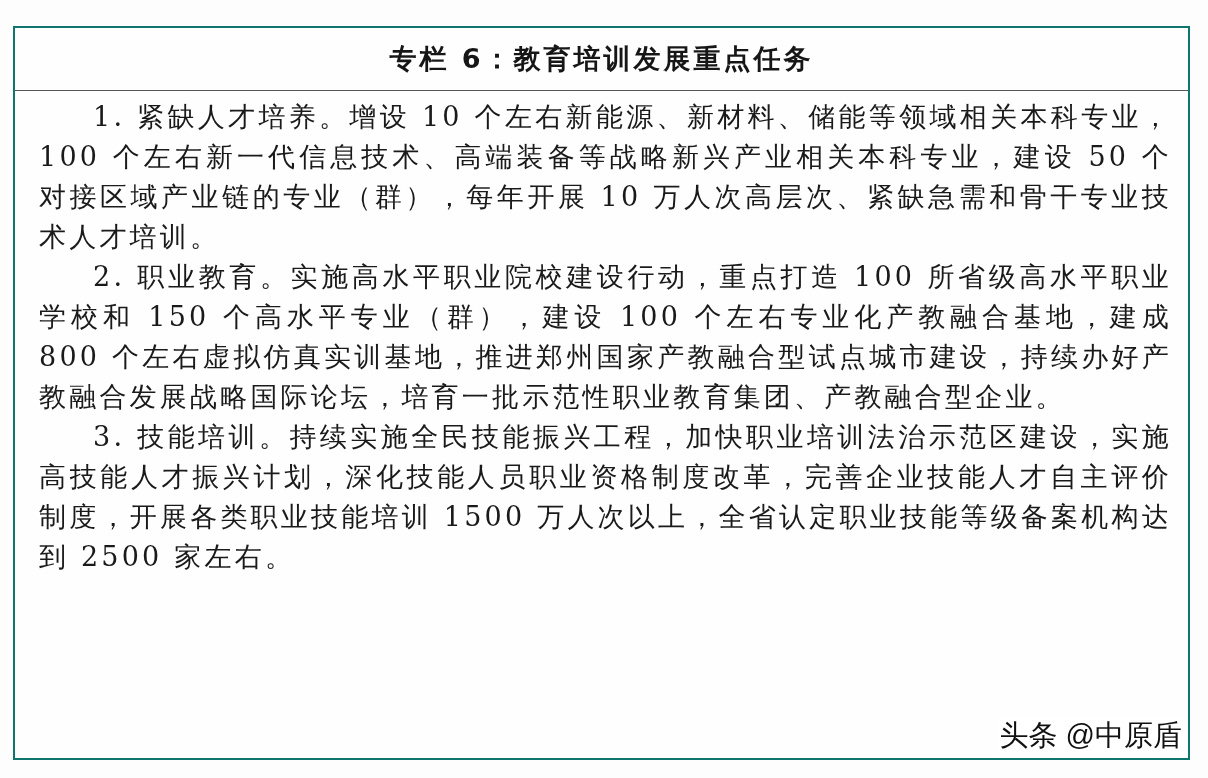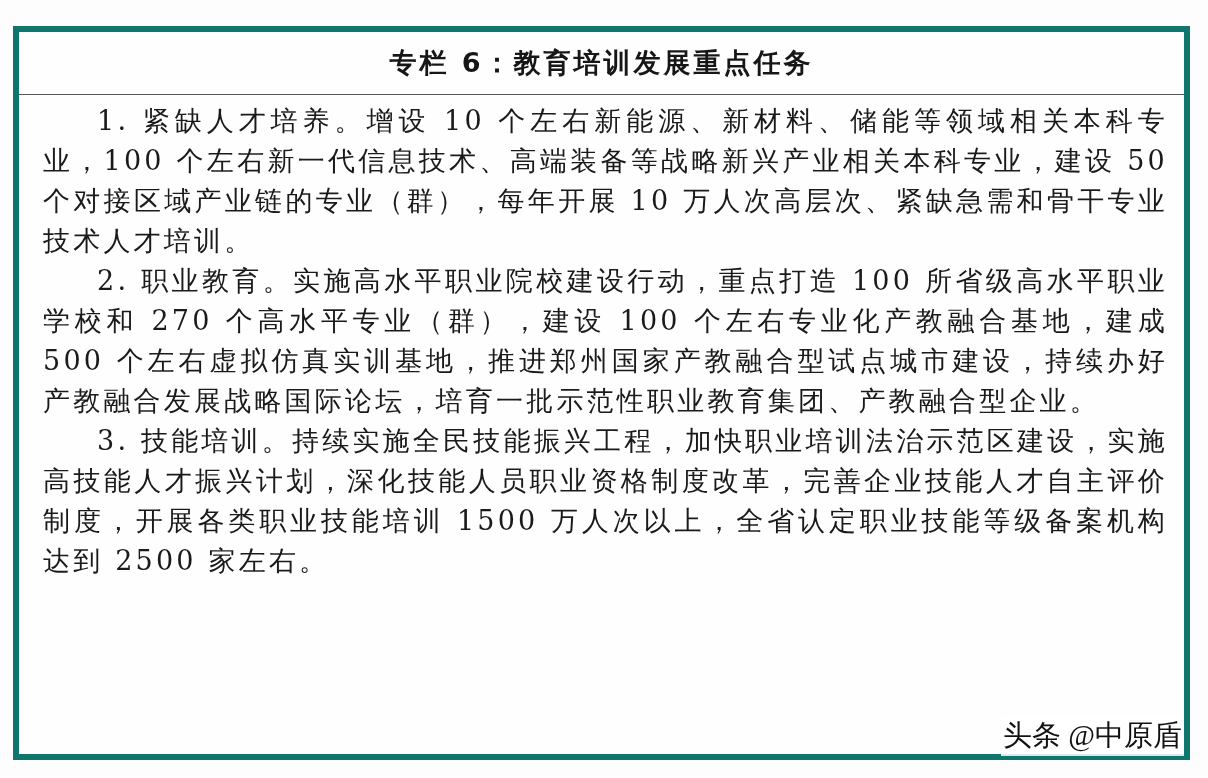--- a/index.html
+++ b/index.html
@@ -14,21 +14,21 @@
     overflow: hidden;
     font-family: "DejaVu Serif", "Liberation Serif", serif;
     color: #1a1a1a;
   }
   .box {
     position: absolute;
     left: 13px;
     top: 26px;
     width: 1177px;
     height: 734px;
-    border: 6px solid #0f766e;
+    border: 2px solid #0f766e;
     box-sizing: border-box;
     background: #fefefe;
   }
   .box-header {
     height: 63px;
     border-bottom: 1.5px solid #555;
     display: flex;
     align-items: center;
     justify-content: center;
     box-sizing: border-box;
@@ -49,35 +49,35 @@
     text-align-last: left;
   }
   .item {
     margin: 0;
     text-indent: 2em;
   }
   .watermark {
     position: absolute;
     right: 24px;
     bottom: 22px;
-    font-family: Liberation Serif, serif;
+    font-family: Liberation Sans, sans-serif;
     font-size: 29px;
     color: #111;
     background: rgba(255,255,255,0.85);
     padding: 0 2px;
     letter-spacing: 0;
   }
 </style>
 </head>
 <body>
 
 <div class="box">
   <div class="box-header">
     <span class="box-title">专栏 6：教育培训发展重点任务</span>
   </div>
   <div class="box-body">
     <p class="item">1. 紧缺人才培养。增设 10 个左右新能源、新材料、储能等领域相关本科专业，100 个左右新一代信息技术、高端装备等战略新兴产业相关本科专业，建设 50 个对接区域产业链的专业（群），每年开展 10 万人次高层次、紧缺急需和骨干专业技术人才培训。</p>
-    <p class="item">2. 职业教育。实施高水平职业院校建设行动，重点打造 100 所省级高水平职业学校和 270 个高水平专业（群），建设 100 个左右专业化产教融合基地，建成 500 个左右虚拟仿真实训基地，推进郑州国家产教融合型试点城市建设，持续办好产教融合发展战略国际论坛，培育一批示范性职业教育集团、产教融合型企业。</p>
+    <p class="item">2. 职业教育。实施高水平职业院校建设行动，重点打造 100 所省级高水平职业学校和 150 个高水平专业（群），建设 100 个左右专业化产教融合基地，建成 800 个左右虚拟仿真实训基地，推进郑州国家产教融合型试点城市建设，持续办好产教融合发展战略国际论坛，培育一批示范性职业教育集团、产教融合型企业。</p>
     <p class="item">3. 技能培训。持续实施全民技能振兴工程，加快职业培训法治示范区建设，实施高技能人才振兴计划，深化技能人员职业资格制度改革，完善企业技能人才自主评价制度，开展各类职业技能培训 1500 万人次以上，全省认定职业技能等级备案机构达到 2500 家左右。</p>
   </div>
 </div>
 
 <div class="watermark">头条 @中原盾</div>
 
 </body></html>

